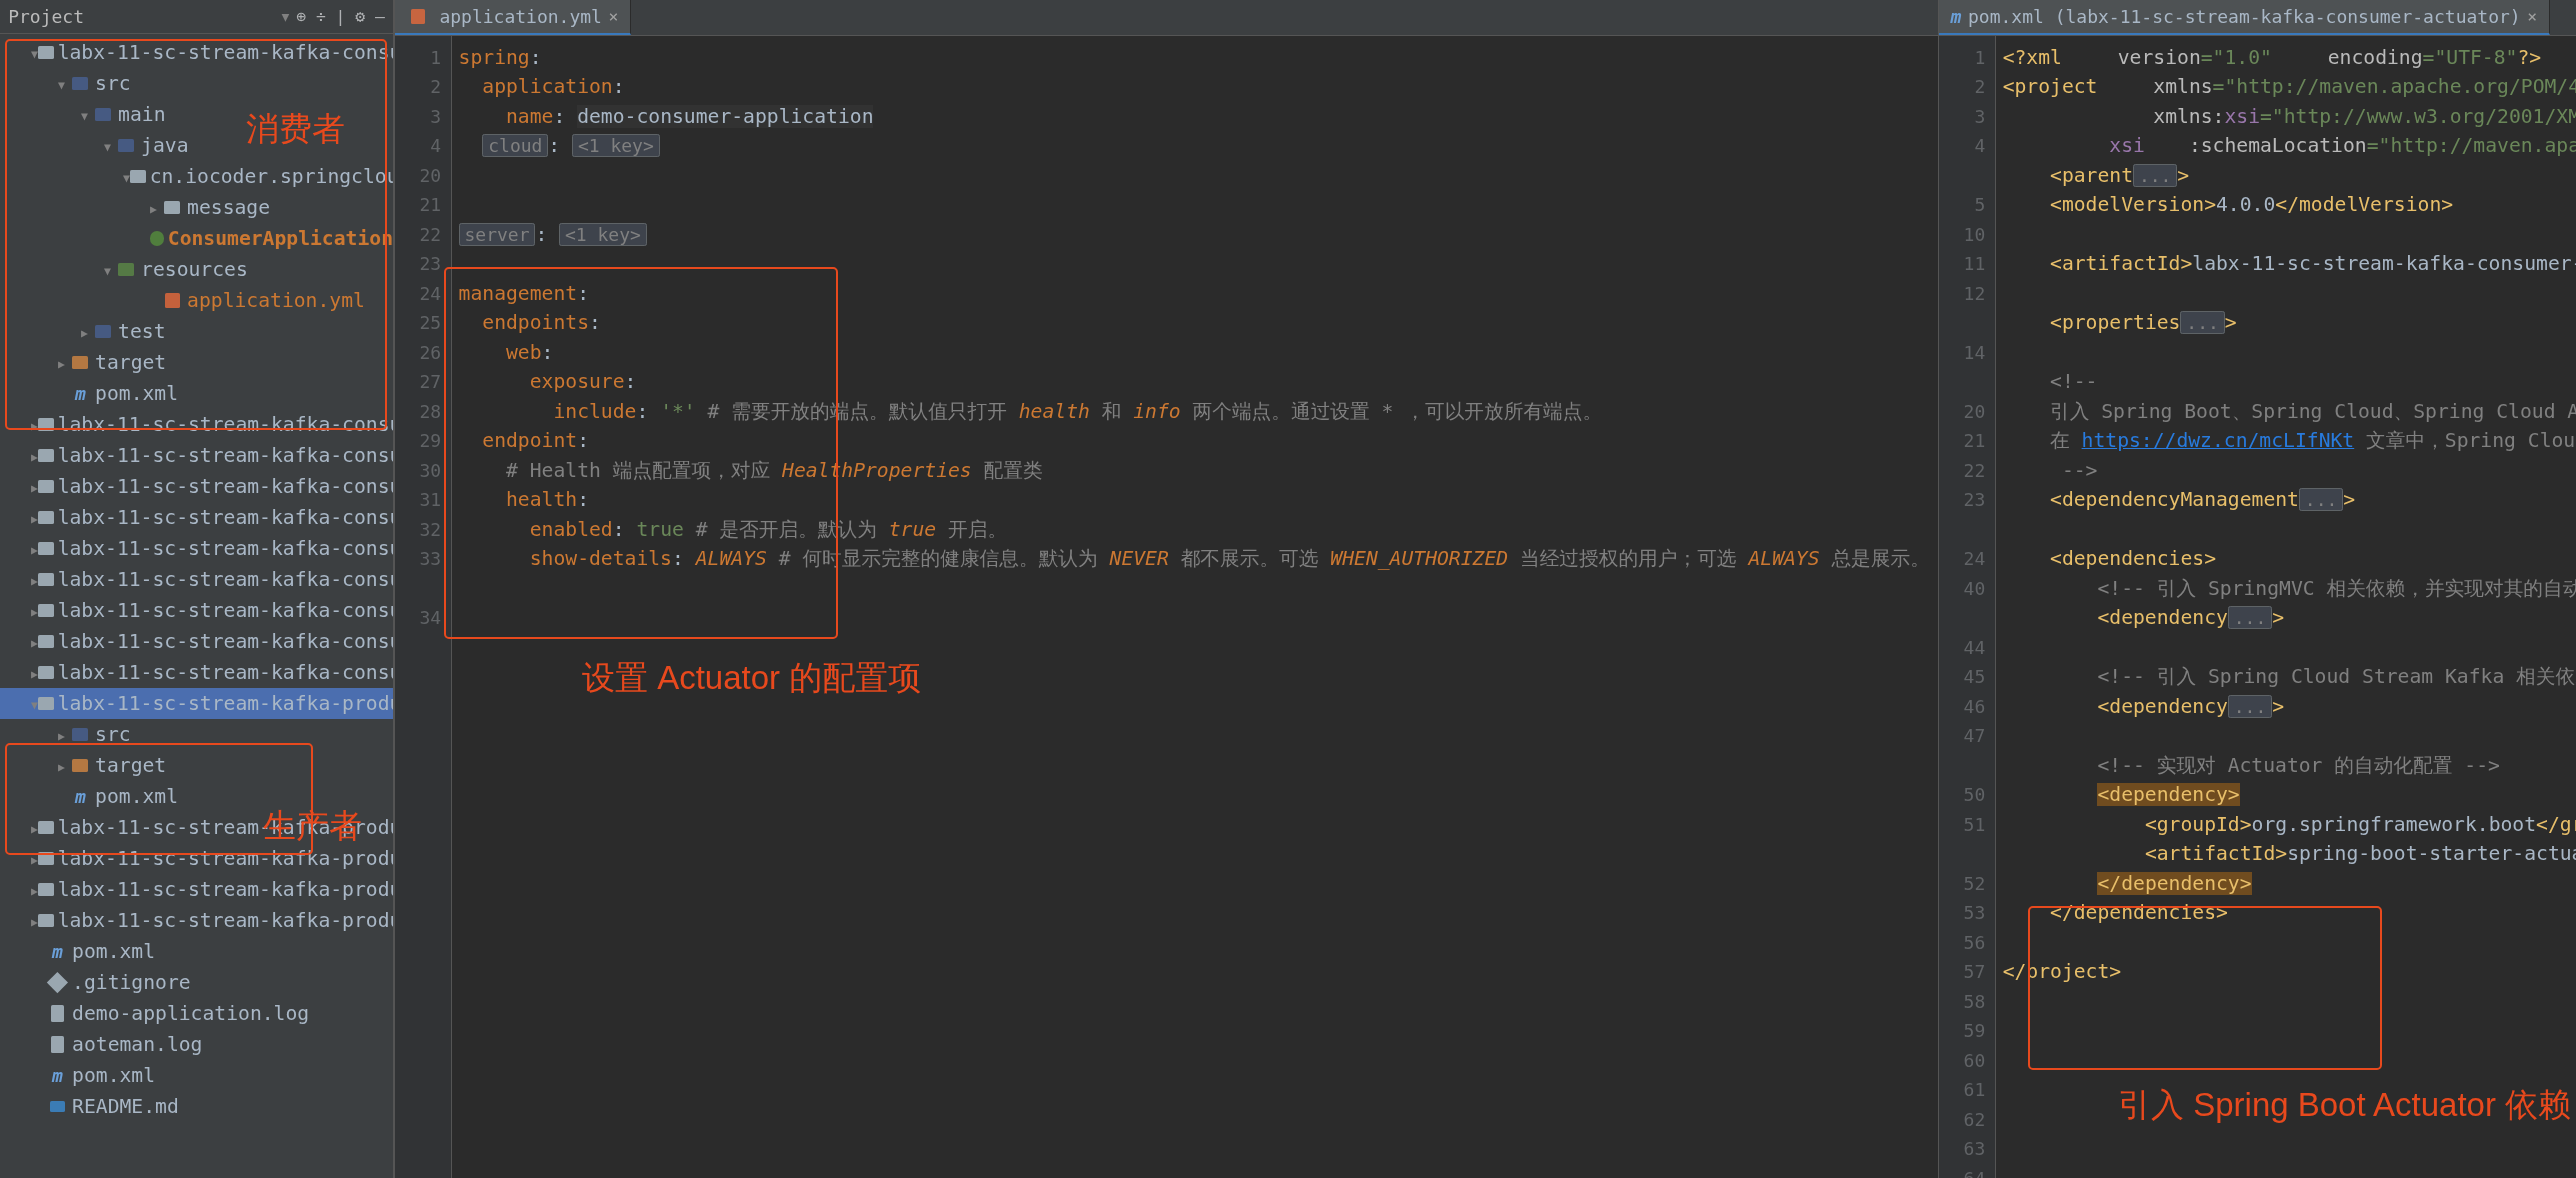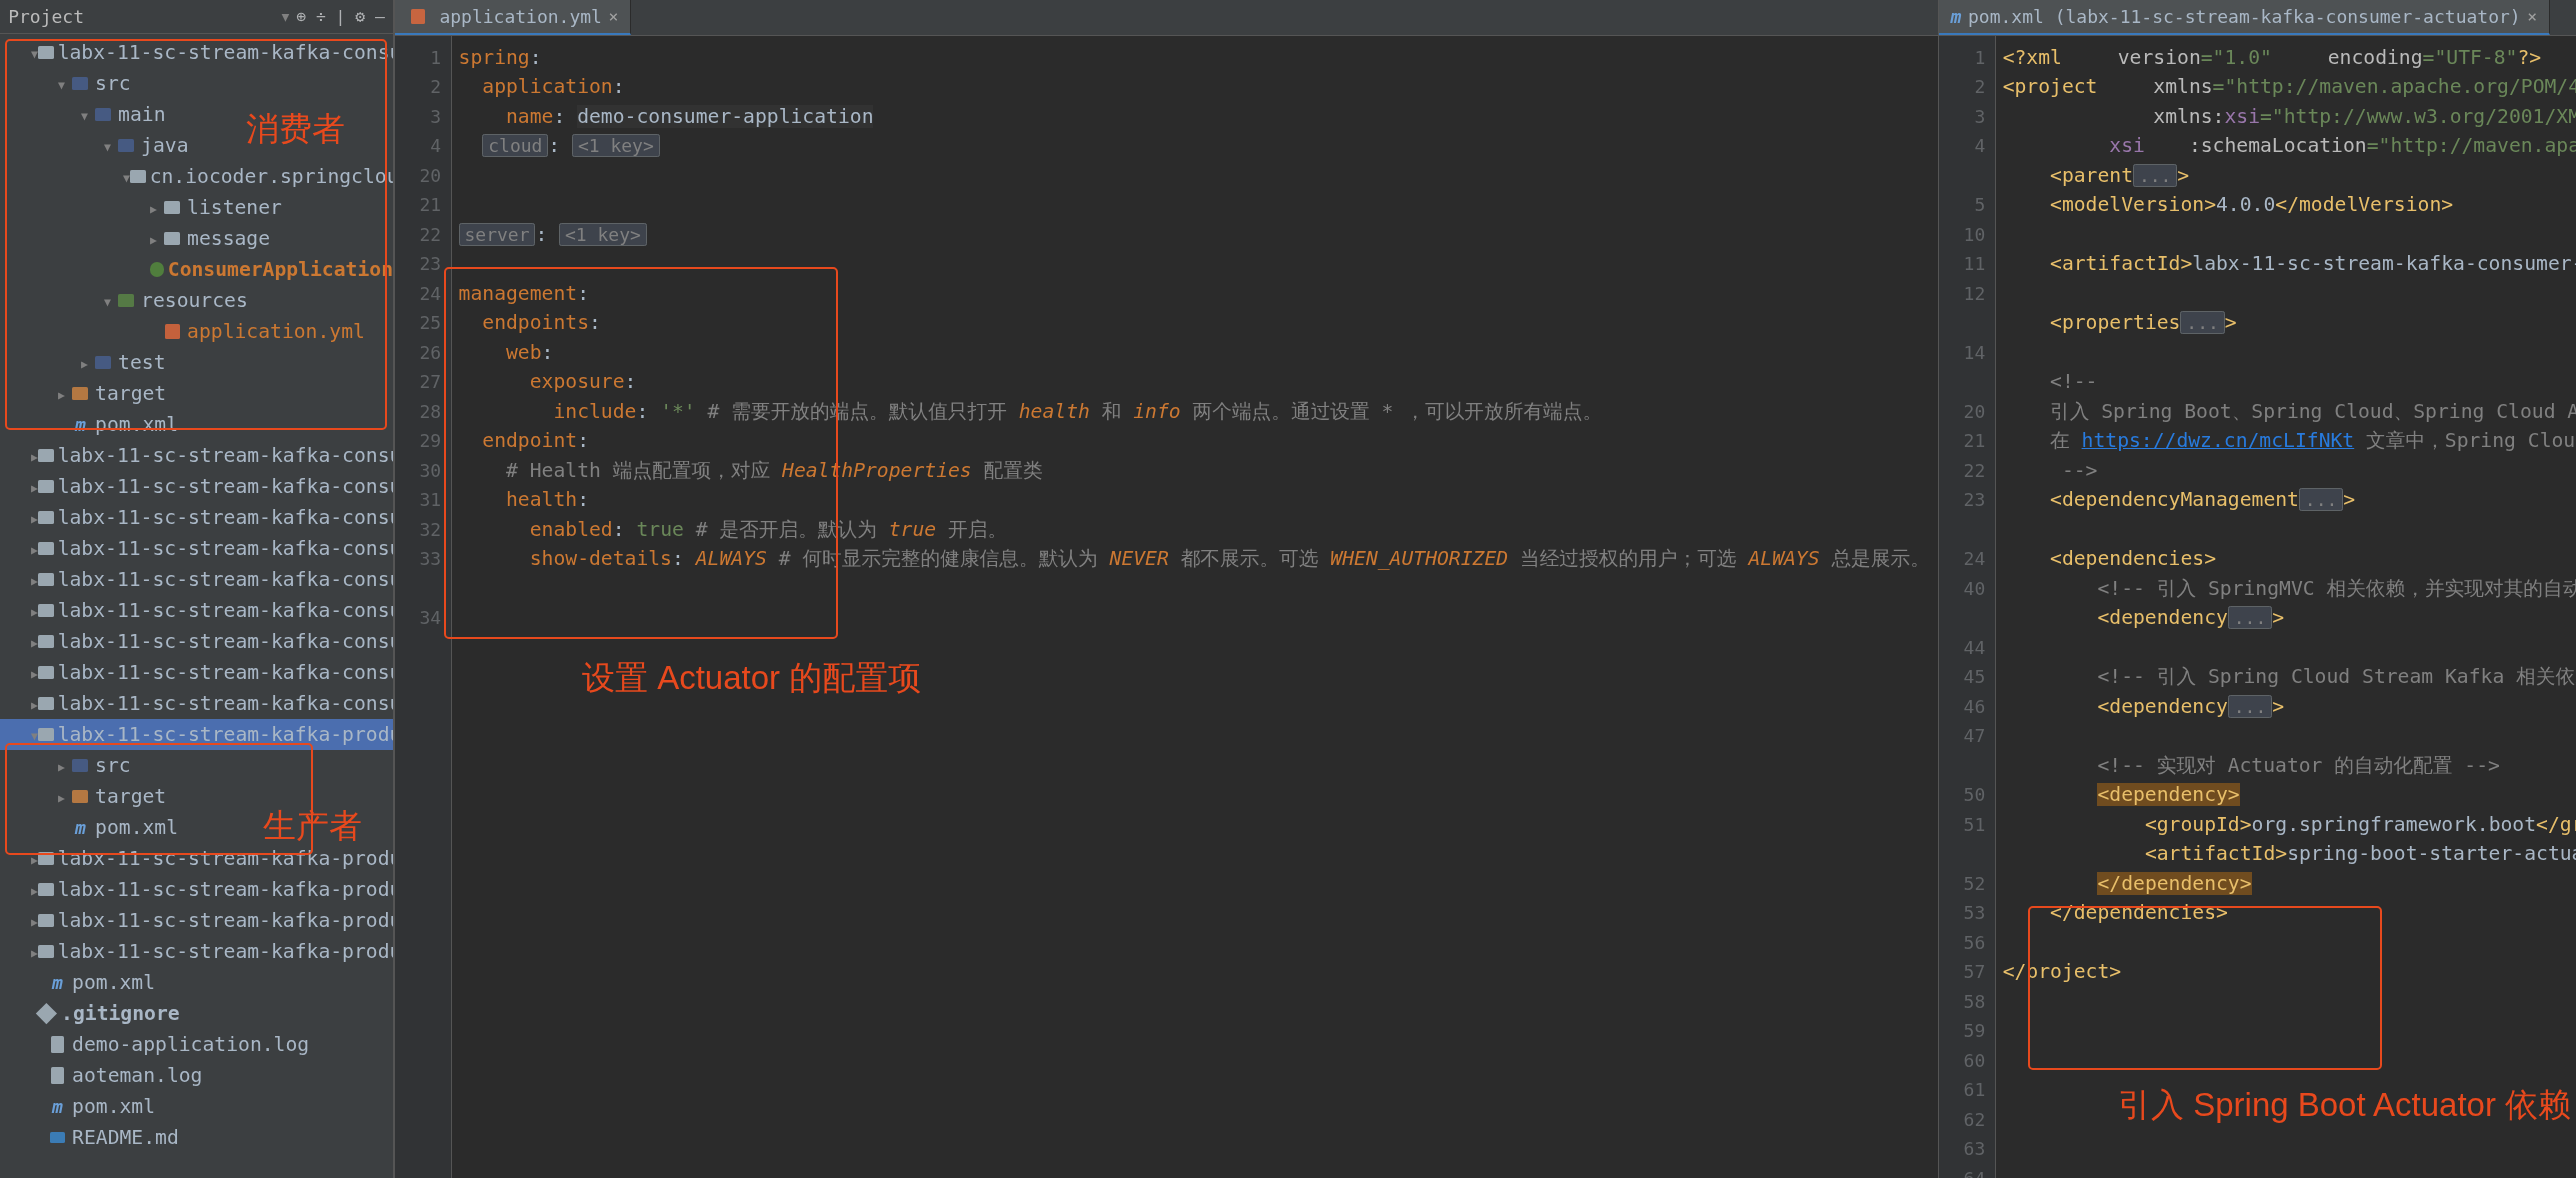--- a/index.html
+++ b/index.html
@@ -107,27 +107,20 @@
           <span class="ficon">
             <span class="folder "></span>
           </span>
           <span class="tree-label">cn.iocoder.springcloud.labx11.kafkademo.consumerdemo</span>
         </div>
         <div class="tree-row" style="padding-left: 146px;">
           <span class="arrow right"></span>
           <span class="ficon">
             <span class="folder "></span>
           </span>
-          <span class="tree-label">listener</span>
-        </div>
-        <div class="tree-row" style="padding-left: 146px;">
-          <span class="arrow right"></span>
-          <span class="ficon">
-            <span class="folder "></span>
-          </span>
           <span class="tree-label">message</span>
         </div>
         <div class="tree-row" style="padding-left: 146px; font-weight: bold;">
           <span class="arrow "></span>
           <span class="ficon">
             <span class="class-icon"></span>
           </span>
           <span class="tree-label highlight">ConsumerApplication</span>
         </div>
         <div class="tree-row" style="padding-left: 100px;">
@@ -278,21 +271,21 @@
           <span class="ficon">
             <span class="folder"></span>
           </span>
           <span class="tree-label">labx-11-sc-stream-kafka-producer-transaction</span>
         </div>
         <div class="tree-row" style="padding-left: 31px;">
           <span class="arrow "></span>
           <span class="ficon m-icon">m</span>
           <span class="tree-label">pom.xml</span>
         </div>
-        <div class="tree-row" style="padding-left: 20px; font-weight: bold;">
+        <div class="tree-row" style="padding-left: 31px;">
           <span class="arrow "></span>
           <span class="ficon">
             <span class="git-icon"></span>
           </span>
           <span class="tree-label">.gitignore</span>
         </div>
         <div class="tree-row" style="padding-left: 31px;">
           <span class="arrow "></span>
           <span class="ficon">
             <span class="txt-icon"></span>

